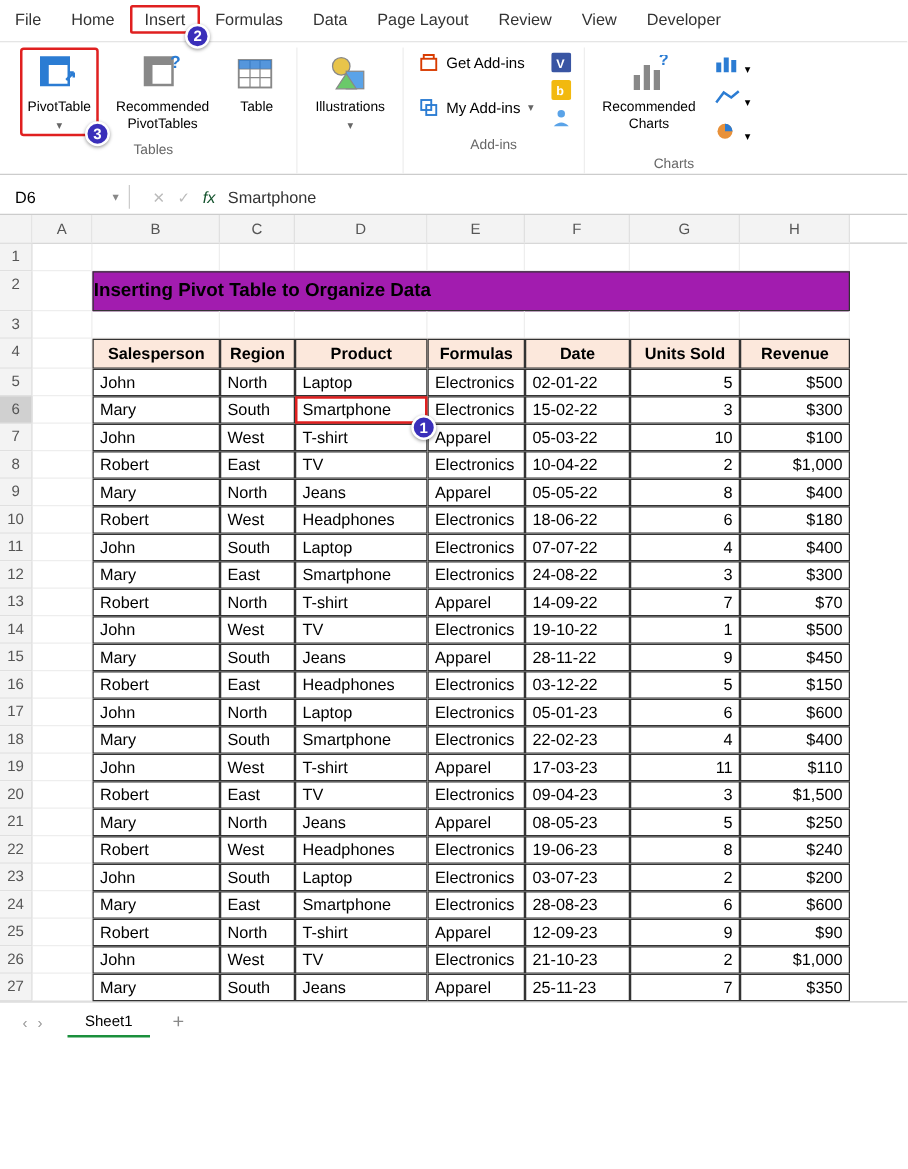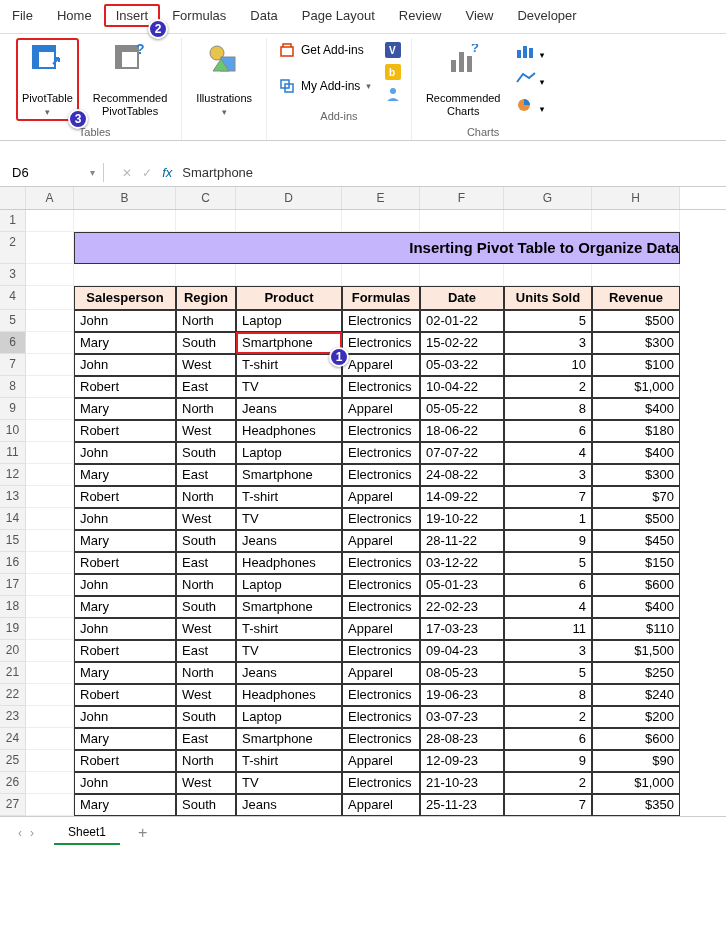--- a/index.html
+++ b/index.html
@@ -6,42 +6,42 @@
 body { font-family: 'Segoe UI', Arial, sans-serif; font-size: 12px; background: #fff; width: 726px; }
 .menubar { display: flex; padding: 4px 0 6px; border-bottom: 1px solid #ddd; }
 .menu-item { padding: 4px 12px; cursor: pointer; color: #333; font-size: 13px; }
 .menu-item.highlighted { border: 2.5px solid #e02020; border-radius: 2px; padding: 2px 10px; position: relative; }
 .callout { position: absolute; width: 20px; height: 20px; border-radius: 50%; background: #3a2fba; color: white; font-weight: bold; font-size: 12px; display: flex; align-items: center; justify-content: center; border: 2px solid white; box-shadow: 0 1px 3px rgba(0,0,0,0.4); }
 .ribbon { display: flex; border-bottom: 1px solid #ccc; background: #fff; padding: 4px 0 0 8px; }
 .ribbon-group { display: flex; flex-direction: column; align-items: center; border-right: 1px solid #eee; padding: 0 8px 2px; }
 .ribbon-row { display: flex; align-items: flex-start; gap: 8px; }
 .big-btn { display: flex; flex-direction: column; align-items: center; padding: 4px 6px; cursor: pointer; position: relative; }
 .big-btn .icon-box { width: 36px; height: 36px; display: flex; align-items: center; justify-content: center; }
-.big-btn .label { font-size: 11px; text-align: center; line-height: 1.2; margin-top: 14px; }
+.big-btn .label { font-size: 11px; text-align: center; line-height: 1.2; margin-top: 2px; }
 .big-btn.highlighted { border: 2.5px solid #e02020; border-radius: 3px; padding: 2px 4px; }
 .group-label { font-size: 11px; color: #666; text-align: right; margin-top: 4px; }
 .small-btns { display: flex; flex-direction: column; gap: 16px; padding: 2px 0; }
 .small-btn { display: flex; align-items: center; gap: 6px; padding: 2px 4px; font-size: 12px; cursor: pointer; }
 .small-icon { width: 16px; height: 16px; display: flex; align-items: center; justify-content: center; }
 .mini-icons { display: flex; flex-direction: column; gap: 6px; padding: 4px 2px; }
 .mini-icon { width: 16px; height: 16px; }
-.cellref-bar { display: flex; align-items: center; border-bottom: 1px solid #ccc; padding: 4px; gap: 8px; margin-top: 18px; }
+.cellref-bar { display: flex; align-items: center; border-bottom: 1px solid #ccc; padding: 4px; gap: 8px; margin-top: 4px; }
 .cellref-box { width: 100px; padding: 2px 8px; border-right: 1px solid #ccc; font-size: 13px; display: flex; justify-content: space-between; align-items: center; }
 .fx-area { display: flex; align-items: center; gap: 10px; color: #888; flex: 1; padding-left: 10px; }
-.fx-icon { color: #0369a1; font-style: italic; font-size: 13px; }
+.fx-icon { color: #14532d; font-style: italic; font-size: 13px; }
 .formula-text { color: #333; font-size: 13px; }
 .sheet { position: relative; }
 .col-headers { display: grid; grid-template-columns: 26px 48px 102px 60px 106px 78px 84px 88px 88px; border-bottom: 1px solid #ccc; }
 .col-h { text-align: center; padding: 4px 0; background: #f3f3f3; border-right: 1px solid #e0e0e0; font-size: 12px; color: #555; }
 .row-h { width: 26px; text-align: center; padding: 3px 0; background: #f3f3f3; border-right: 1px solid #e0e0e0; border-bottom: 1px solid #e0e0e0; font-size: 12px; color: #555; }
 .row-h.active { background: #d0d0d0; }
 .grid-row { display: grid; grid-template-columns: 26px 48px 102px 60px 106px 78px 84px 88px 88px; height: 22px; }
 .cell { border-right: 1px solid #eee; border-bottom: 1px solid #eee; padding: 2px 4px; font-size: 13px; overflow: hidden; white-space: nowrap; }
 .title-row { display: grid; grid-template-columns: 26px 48px 606px; }
-.title-cell { background: #c4b5fd; font-weight: bold; font-size: 15px; text-align: right; padding: 6px 0; border: 1px solid #333; }
+.title-cell { background: #a21caf; font-weight: bold; font-size: 15px; text-align: left; padding: 6px 0; border: 1px solid #333; }
 .th { background: #fce8dc; font-weight: bold; text-align: center; border: 1px solid #333; padding: 3px 2px; font-size: 13px; }
 .td { border: 1px solid #333; padding: 2px 5px; font-size: 13px; background: white; }
 .td.num { text-align: right; }
 .selected-cell { outline: 2.5px solid #e02020; outline-offset: -2px; position: relative; }
 .sheet-tabs { display: flex; align-items: center; border-top: 1px solid #ccc; padding: 4px 8px; gap: 10px; }
 .sheet-tab { padding: 4px 14px; border-bottom: 2px solid #1a8f3c; font-size: 12px; }
 .tab-nav { display: flex; gap: 8px; color: #999; padding: 0 10px; }
 .plus-tab { color: #888; font-size: 16px; cursor: pointer; padding: 0 8px; }
 .dropdown-caret { font-size: 9px; color: #666; margin-top: 2px; }
 </style>
@@ -80,20 +80,33 @@
         <div class="icon-box">
           <svg width="32" height="32" viewBox="0 0 32 32">
               <rect x="2" y="2" width="22" height="22" fill="none" stroke="#888" stroke-width="2"></rect>
               <rect x="2" y="2" width="22" height="6" fill="#888"></rect>
               <rect x="2" y="2" width="6" height="22" fill="#888"></rect>
               <text x="22" y="10" font-size="14" fill="#2b7cd3" font-weight="bold">?</text>
             </svg>
         </div>
         <span class="label" style="white-space:pre-line">Recommended
 PivotTables</span>
+      </div>
+      <div class="big-btn">
+        <div class="icon-box">
+          <svg width="32" height="32" viewBox="0 0 32 32">
+              <rect x="2" y="4" width="26" height="22" fill="none" stroke="#888" stroke-width="1.5"></rect>
+              <line x1="2" y1="11" x2="28" y2="11" stroke="#888"></line>
+              <line x1="2" y1="18" x2="28" y2="18" stroke="#888"></line>
+              <line x1="11" y1="4" x2="11" y2="26" stroke="#888"></line>
+              <line x1="19" y1="4" x2="19" y2="26" stroke="#888"></line>
+              <rect x="2" y="4" width="26" height="7" fill="#2b7cd3" opacity="0.8"></rect>
+            </svg>
+        </div>
+        <span class="label">Table</span>
       </div>
     </div>
     <div class="group-label">Tables</div>
   </div>
 
   <div class="ribbon-group">
     <div class="ribbon-row">
       <div class="big-btn">
         <div class="icon-box">
           <svg width="34" height="34" viewBox="0 0 34 34">

